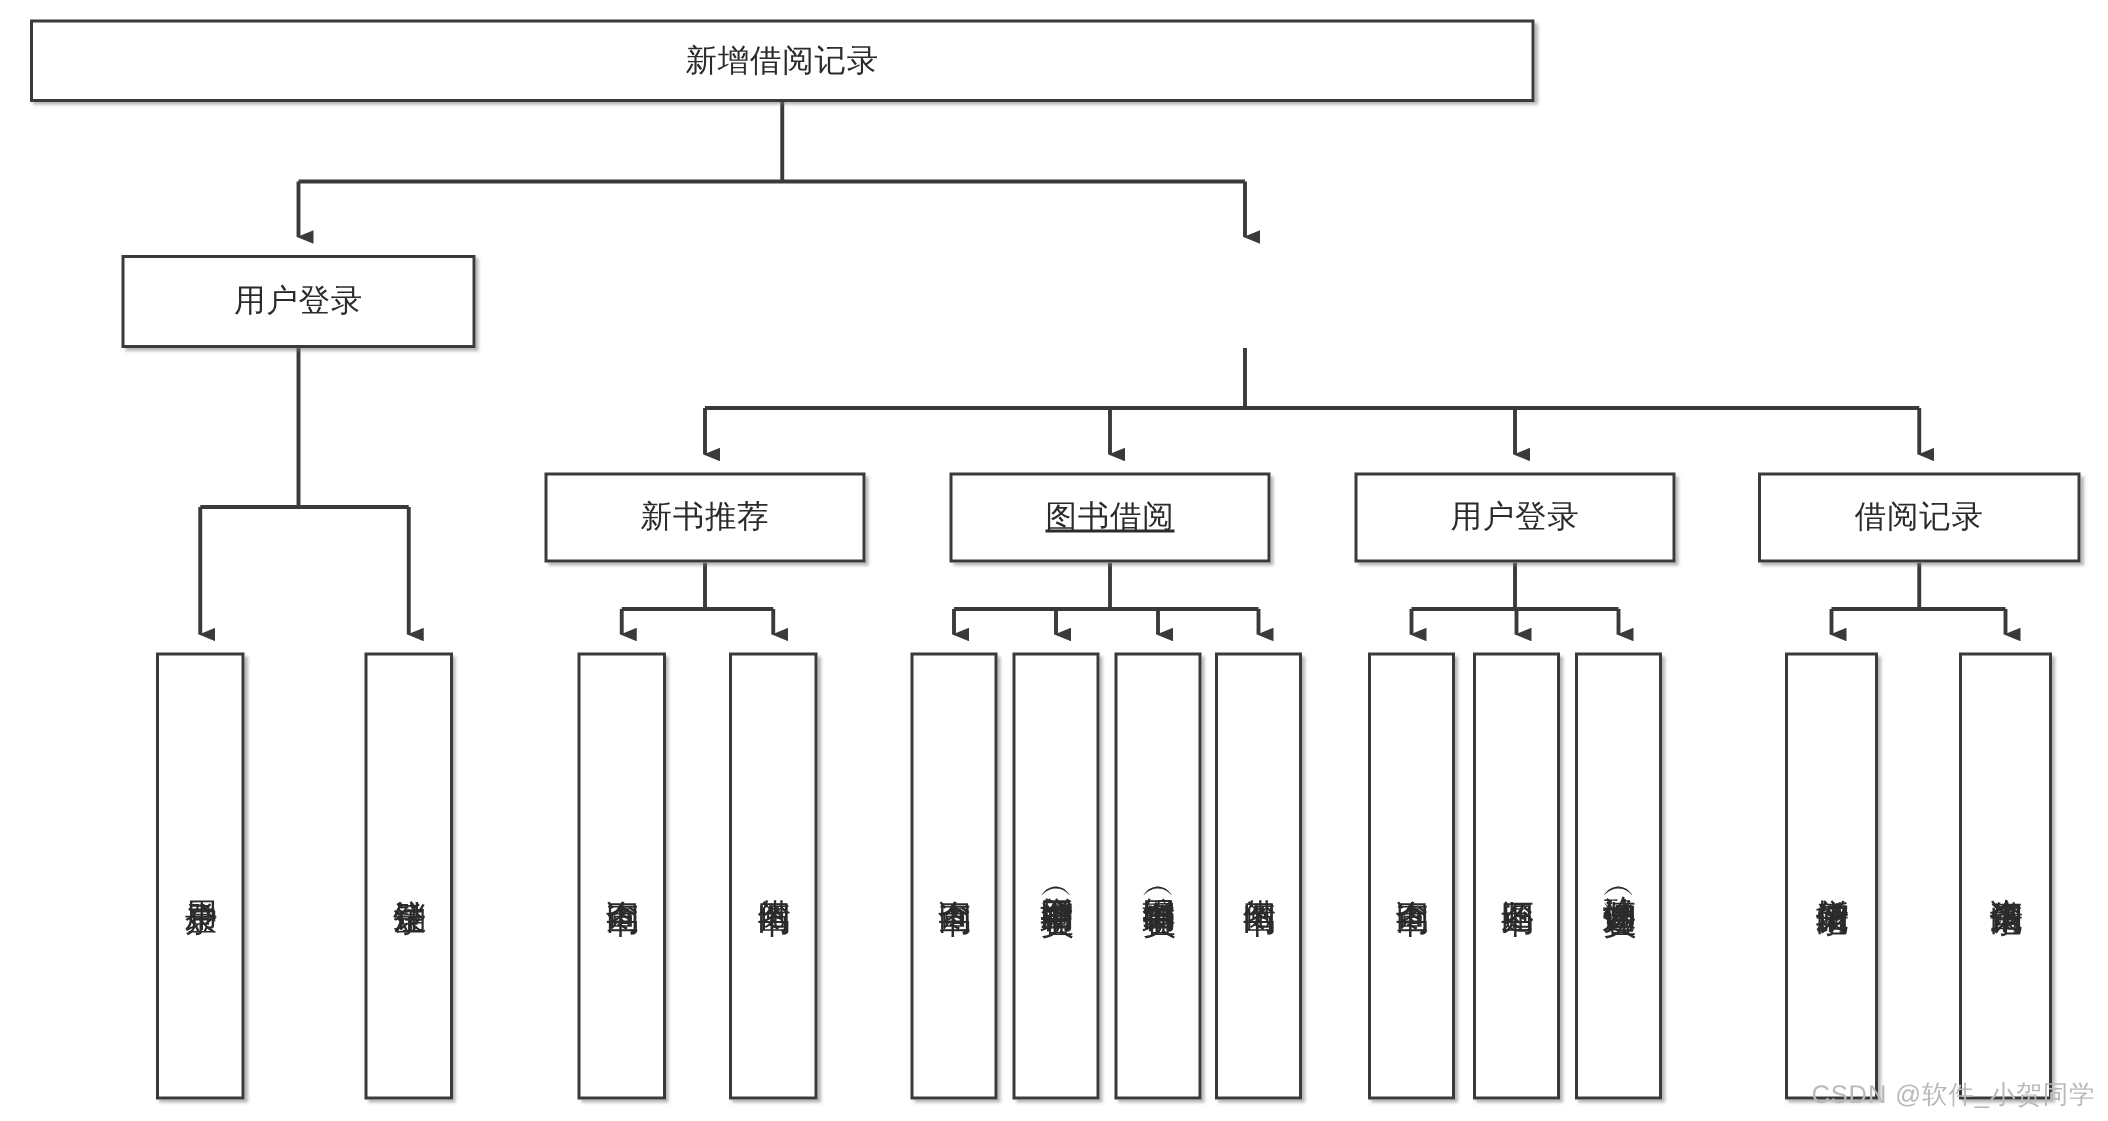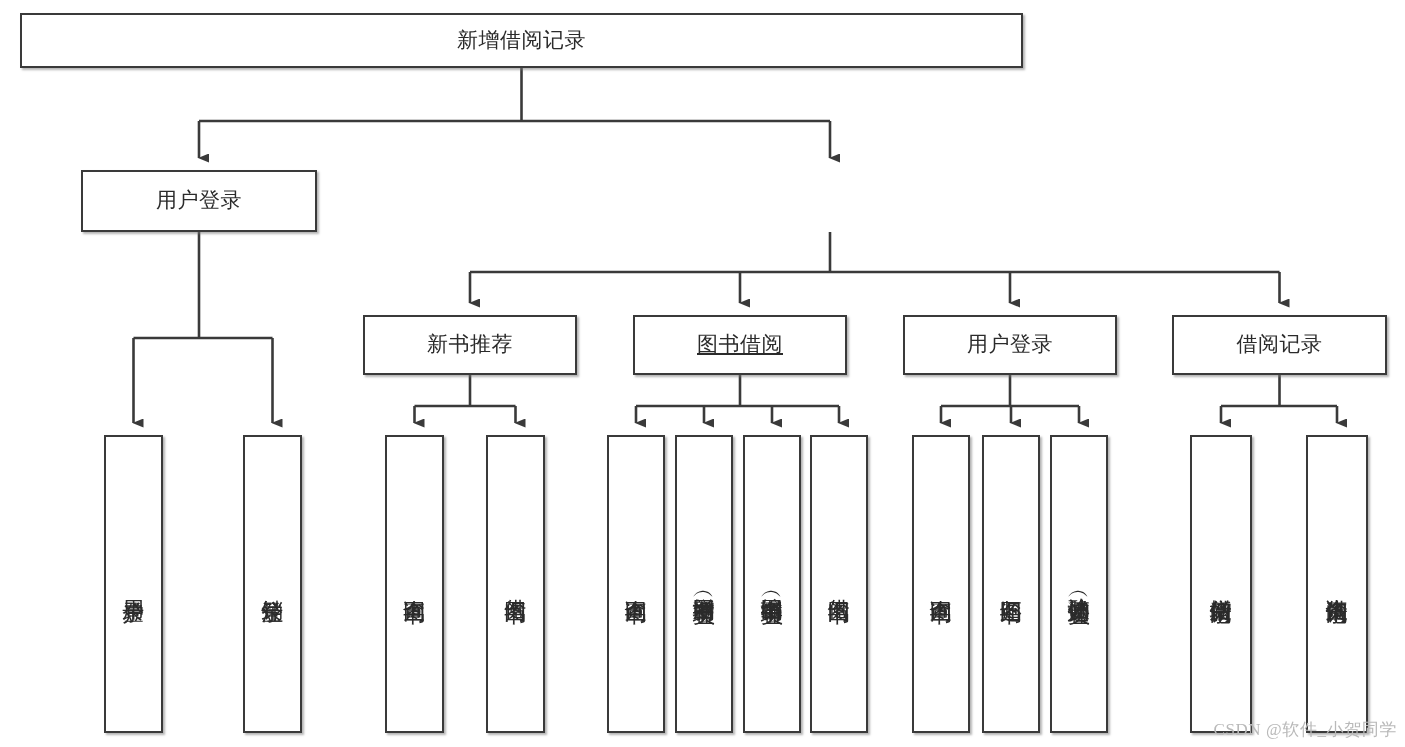--- a/index.html
+++ b/index.html
@@ -60,21 +60,21 @@
     text-orientation: upright;
   }
   #watermark {
     position: absolute;
     right: 8px;
     bottom: 6px;
     font-size: 17px;
     color: #b9b9b9;
     letter-spacing: 0.6px;
     white-space: nowrap;
-    font-family: Liberation Serif, serif;
+    font-family: Liberation Sans, sans-serif;
     pointer-events: none;
   }
 </style>
 </head>
 <body>
 
 <div id="canvas">
 
   <svg id="svg-layer" viewBox="0 0 1405 747" xmlns="http://www.w3.org/2000/svg">
     <defs>

